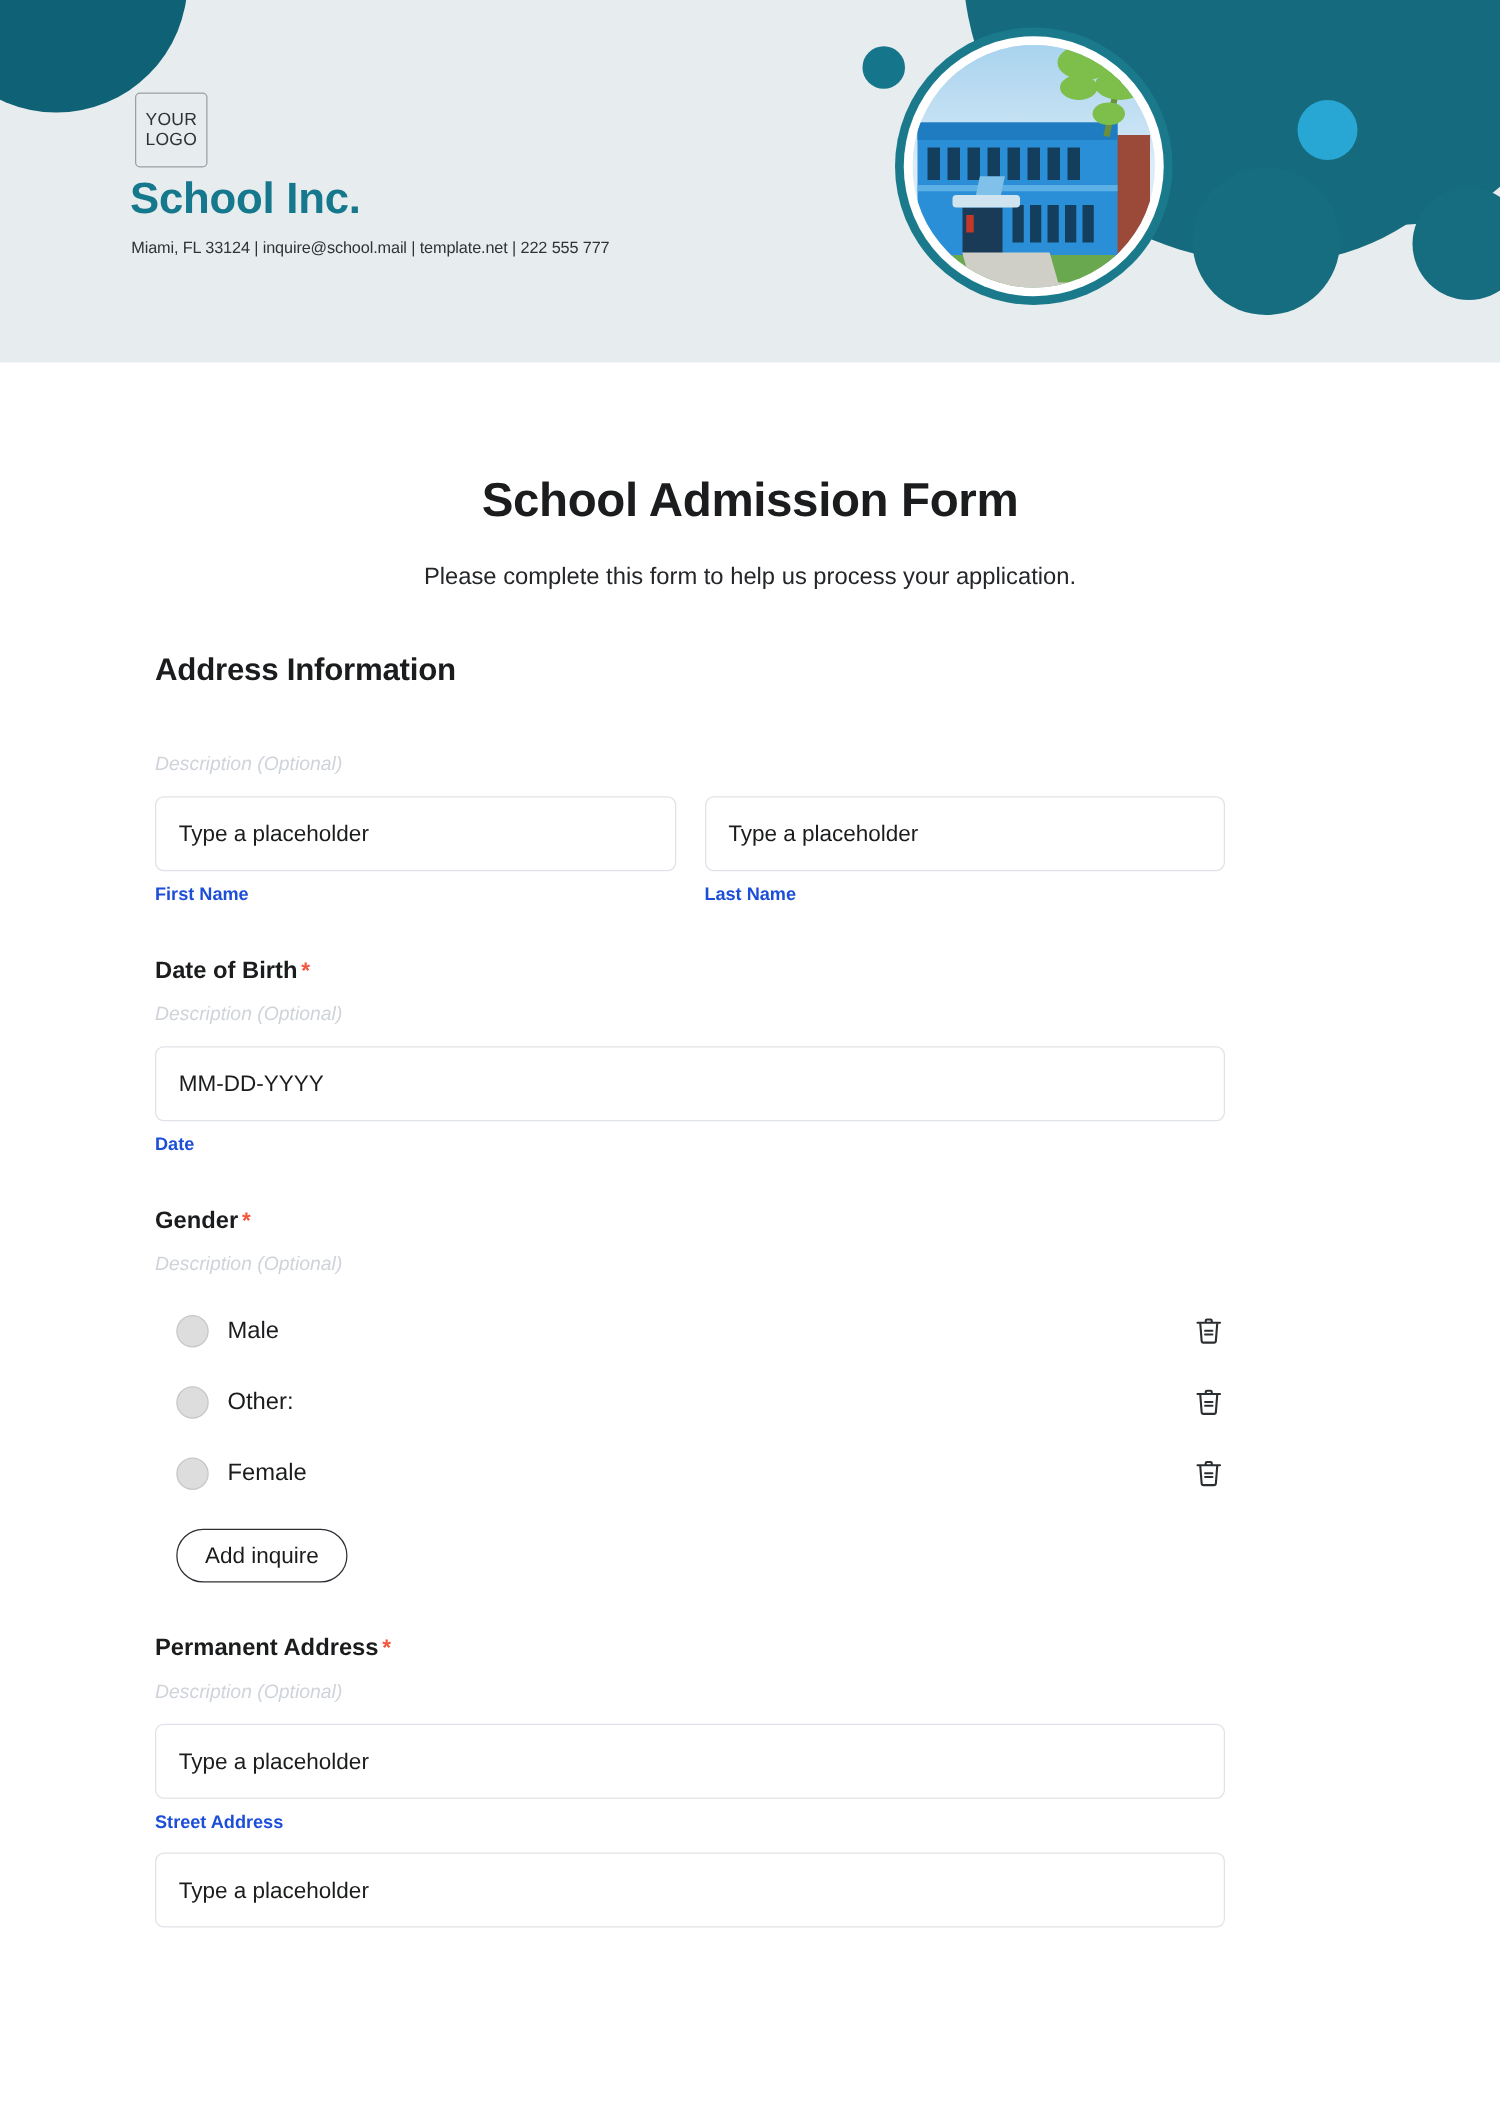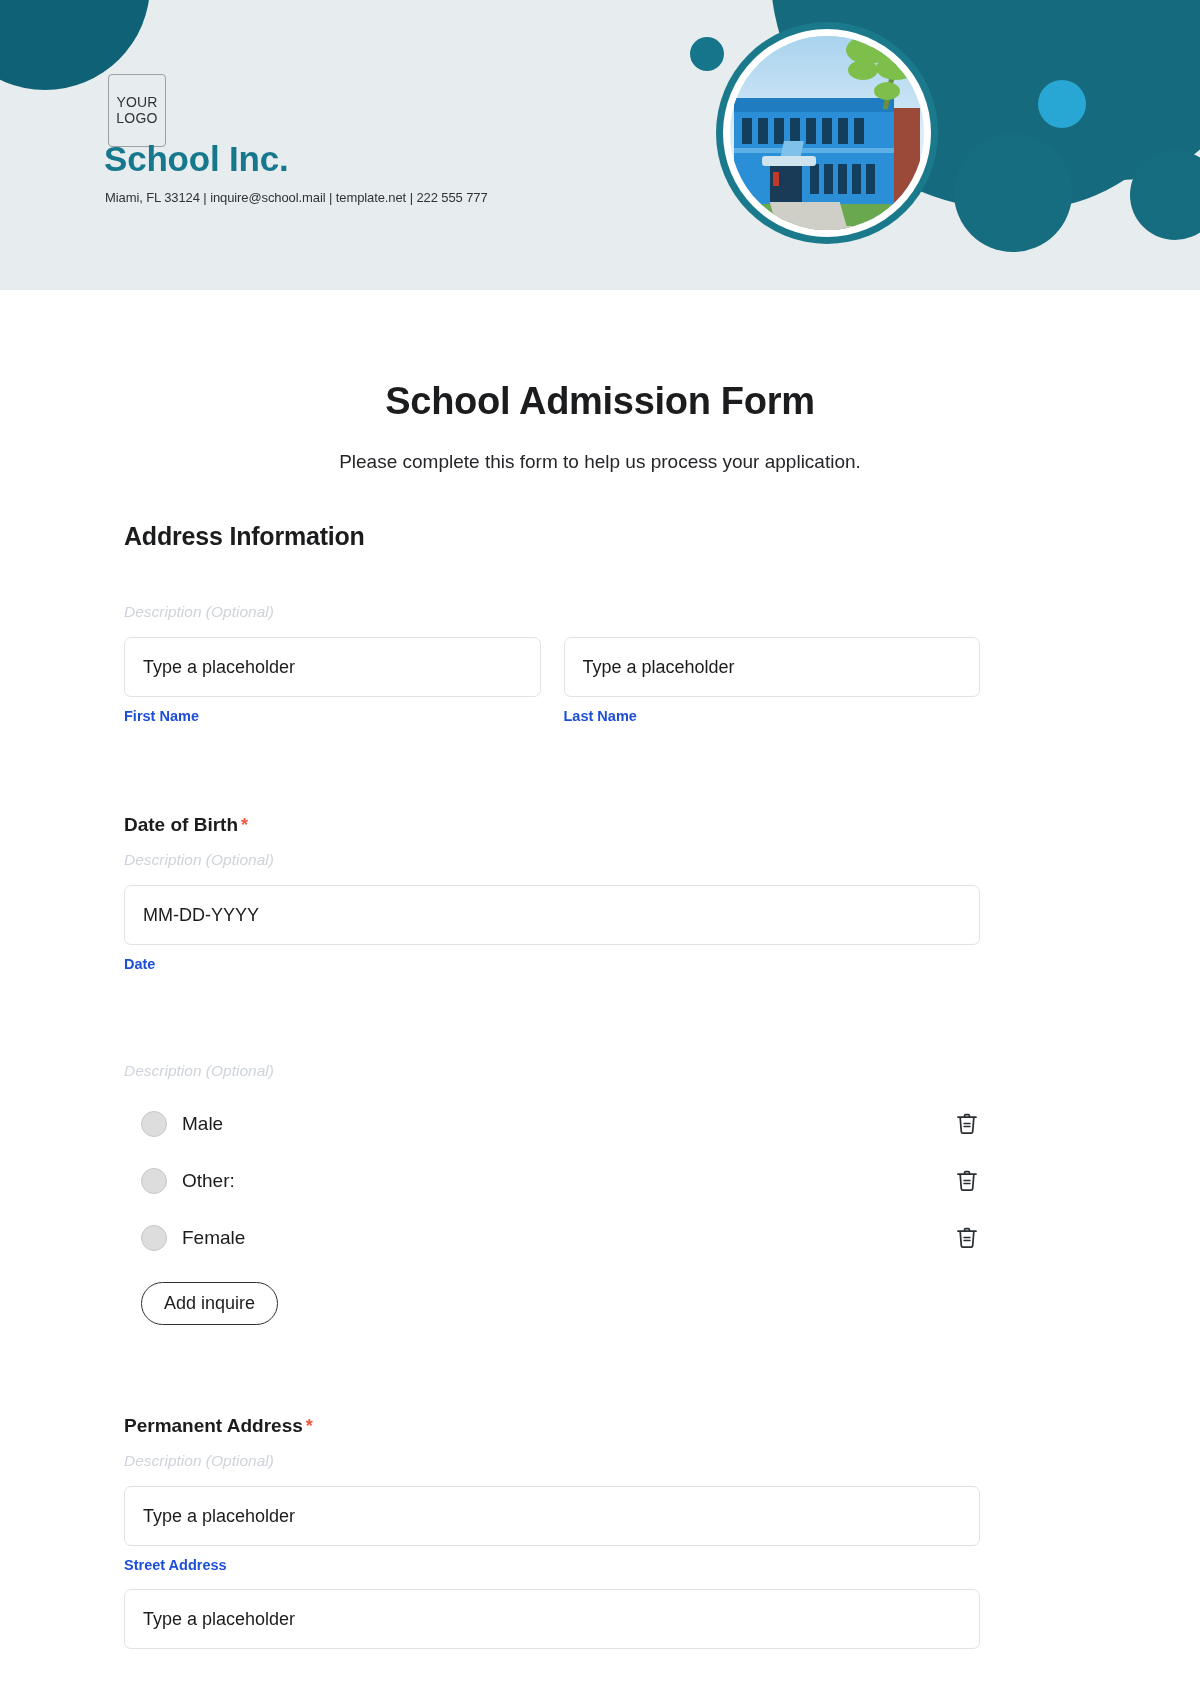--- a/index.html
+++ b/index.html
@@ -114,21 +114,21 @@
   .ph-path { position:absolute; left:46px; top:166px; width:70px; height:44px; background:#cfcfc8; transform: skewX(16deg); }
   .ph-path2 { position:absolute; left:0px; top:190px; width:210px; height:22px; background:#cfcfc8; }
   .ph-tree { position:absolute; right:-6px; top:-6px; width:120px; height:96px; }
   .ph-leaf { position:absolute; background:#7dbf4a; border-radius:50%; }
   .ph-trunk { position:absolute; right:34px; top:0; width:5px; height:80px; background:#6b8f3c; transform:rotate(12deg); }
   .ph-rightbldg { position:absolute; left:160px; top:72px; width:30px; height:96px; background:#9b4a3a; }
 
   .logo-box {
     position: absolute;
     left: 108px; top: 74px;
-    width: 58px; height: 73px;
+    width: 58px; height: 60px;
     border: 1px solid #9aa0a3;
     border-radius: 4px;
     background: transparent;
     display: flex;
     flex-direction: column;
     align-items: center;
     justify-content: center;
     line-height: 1.12;
   }
   .logo-box span {
@@ -177,21 +177,21 @@
   .section-title {
     margin: 49px 0 0 124px;
     font-size: 25px;
     font-weight: bold;
     color: #1b1c1e;
     letter-spacing: -0.2px;
   }
 
   .field { margin: 0 0 0 0; padding-left: 124px; padding-right: 220px; }
   .field-gap-1 { margin-top: 52px; }
-  .field-gap { margin-top: 90px; }
+  .field-gap { margin-top: 42px; }
 
   .field-label {
     font-size: 19px;
     font-weight: bold;
     color: #1b1c1e;
   }
   .req-star { color: #f2563d; font-weight: bold; font-size: 18px; margin-left: 3px; }
 
   .field-desc {
     font-size: 15.5px;
@@ -354,20 +354,23 @@
     <div class="field-desc">Description (Optional)</div>
     <div class="input-row">
       <div class="input-col">
         <input class="text-input" value="MM-DD-YYYY" style="">
         <div class="sub-label">Date</div>
       </div>
     </div>
   </div>
 
   <div class="field field-gap">
+    <div class="field-label">
+      <span>Gender</span><span class="req-star">*</span>
+    </div>
     <div class="field-desc">Description (Optional)</div>
 
     <div class="options">
 
       <div class="opt-row">
         <span class="radio"></span>
         <span class="opt-label">Male</span>
         <span class="opt-spacer"></span>
         <button class="trash-btn">
           <svg width="22" height="24" viewBox="0 0 22 24" fill="none">

